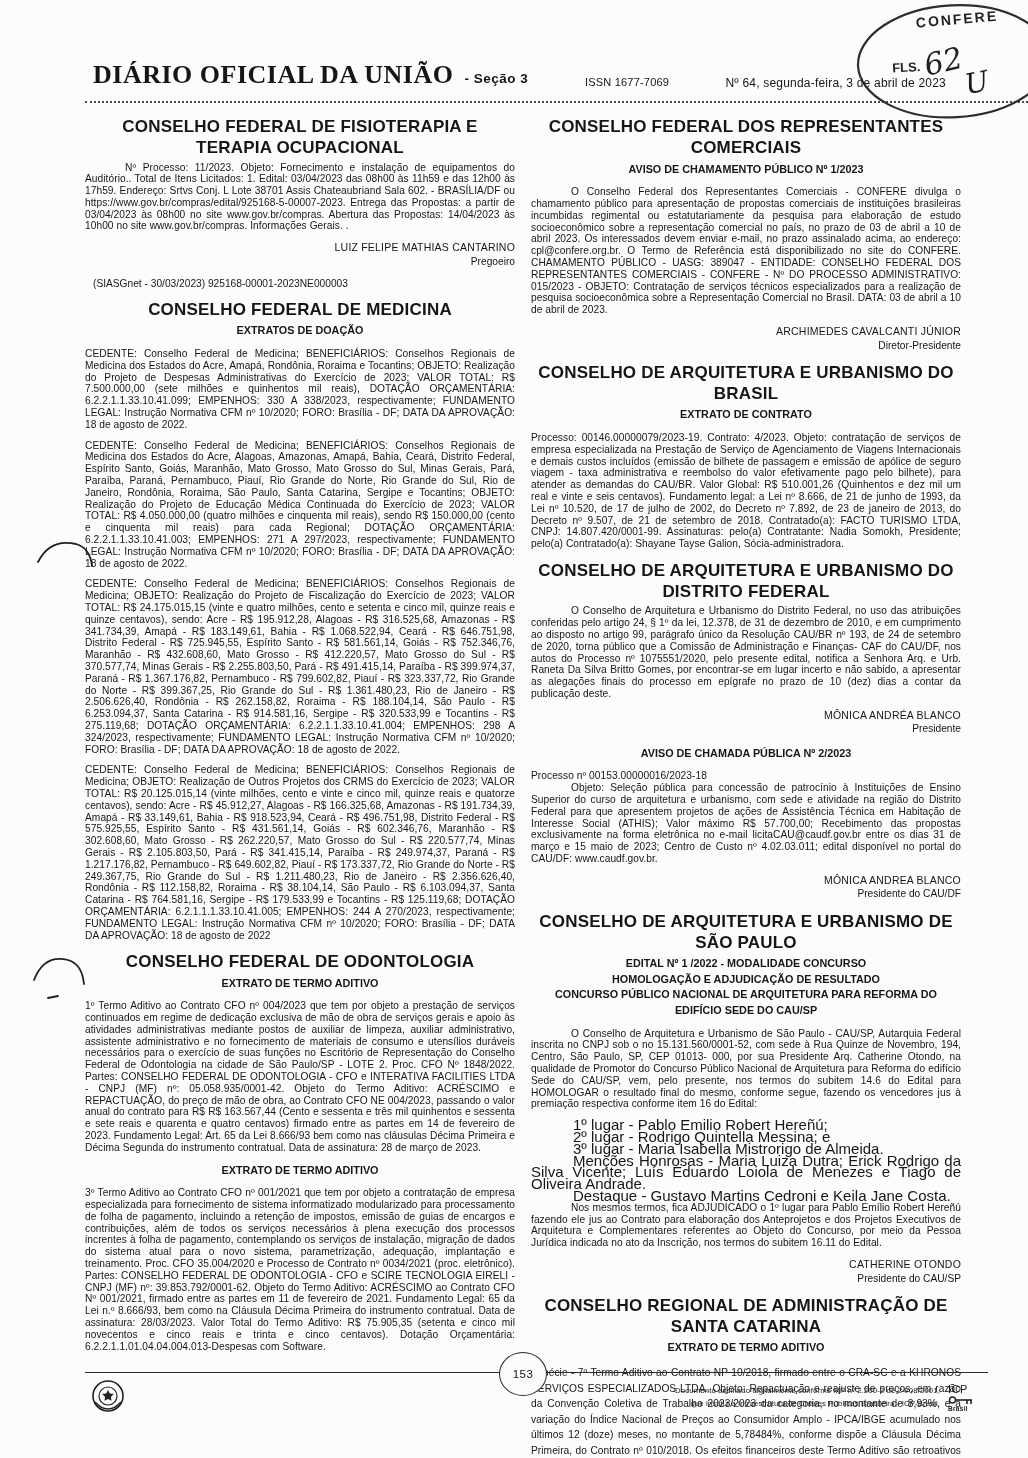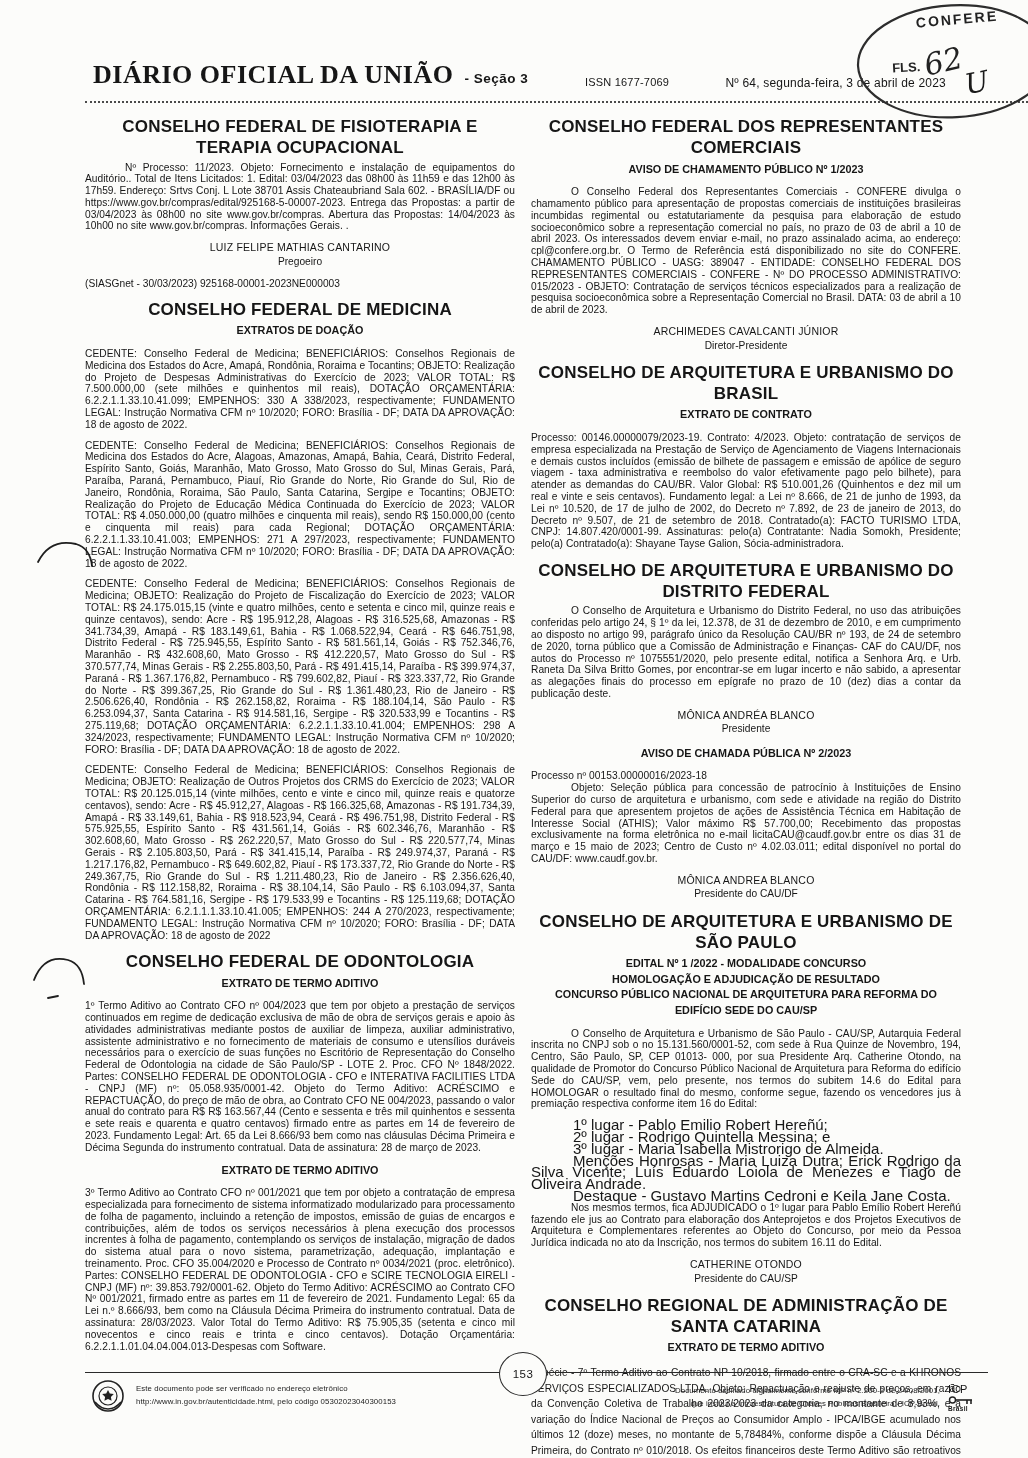--- a/index.html
+++ b/index.html
@@ -28,24 +28,24 @@
   
   .content{position:absolute; left:85px; top:106px; width:876px; display:flex; gap:16px;}
   .col{width:430px;}
   .org-title{font-size:17px; font-weight:700; text-align:center; margin:10px 0 3px; letter-spacing:.2px; line-height:1.25;}
   .sub-title{font-size:10.8px; font-weight:700; text-align:center; line-height:1.45; margin:3px 0 9px;}
   .body-p{font-size:10.2px; line-height:11.8px; text-align:justify; margin:0 0 9px; letter-spacing:.05px;}
   .indent{text-indent:40px;}
   .flush{text-align:left; margin-bottom:0;}
   .list-line{font-size:15px; line-height:11.8px; text-align:justify; margin:0; text-indent:42px;}
   .loose{line-height:15.5px;}
-  .sig{text-align:center; margin:3px 0 10px; line-height:1.3;}
+  .sig{text-align:right; margin:3px 0 10px; line-height:1.3;}
   .sig .name{font-size:10.5px; letter-spacing:.2px;}
   .sig .role{font-size:10.2px;}
-  .ref-line{font-size:10.2px; text-align:left; margin:4px 0 10px;}
+  .ref-line{font-size:10.2px; text-align:left; margin:4px 8px 10px;}
   
   .footer-rule{position:absolute; left:85px; right:40px; top:1372px; border-top:1.5px solid #2a2a2a;}
   .page-oval{position:absolute; left:499px; top:1352px; width:46px; height:42px; border:1.6px solid #2a2a2a;
     border-radius:50%; background:#fcfcfa; display:flex; align-items:center; justify-content:center;
     font-size:11.5px; letter-spacing:.5px;}
   .footer-left{position:absolute; left:90px; top:1378px; display:flex; gap:10px; align-items:center;}
   .footer-left .seal{width:36px; height:36px;}
   .footer-text{font-size:7.8px; line-height:1.65; color:#222; letter-spacing:.1px;}
   .footer-right{position:absolute; right:44px; top:1380px; display:flex; gap:8px; align-items:center;}
   .footer-right .footer-text{text-align:right;}
@@ -186,24 +186,20 @@
     <span>153</span>
   </div>
 
   <div class="footer-left">
     <svg class="seal" viewBox="0 0 36 36">
       <circle cx="18" cy="18" r="15" fill="none" stroke="#222" stroke-width="1.6"></circle>
       <circle cx="18" cy="18" r="9" fill="none" stroke="#222" stroke-width="1.2"></circle>
       <path d="M18 12 l1.8 3.6 4 .5 -2.9 2.8 .7 3.9 -3.6-1.9 -3.6 1.9 .7-3.9 -2.9-2.8 4-.5 z" fill="#222"></path>
       <path d="M5 24 Q 11 31, 18 31 Q 25 31, 31 24" fill="none" stroke="#222" stroke-width="1.6"></path>
     </svg>
-    <div class="footer-text">
-      <div>Este documento pode ser verificado no endereço eletrônico</div>
-      <div>http://www.in.gov.br/autenticidade.html, pelo código 05302023040300153</div>
-    </div>
   </div>
 
   <div class="footer-right">
     <div class="footer-text">
       <div>Documento assinado digitalmente conforme MP nº 2.200-2 de 24/08/2001,</div>
       <div>que institui a Infraestrutura de Chaves Públicas Brasileira - ICP-Brasil.</div>
     </div>
     <div class="icp-logo">
       <span class="icp-word">ICP</span>
       <svg width="26" height="10" viewBox="0 0 26 10">

